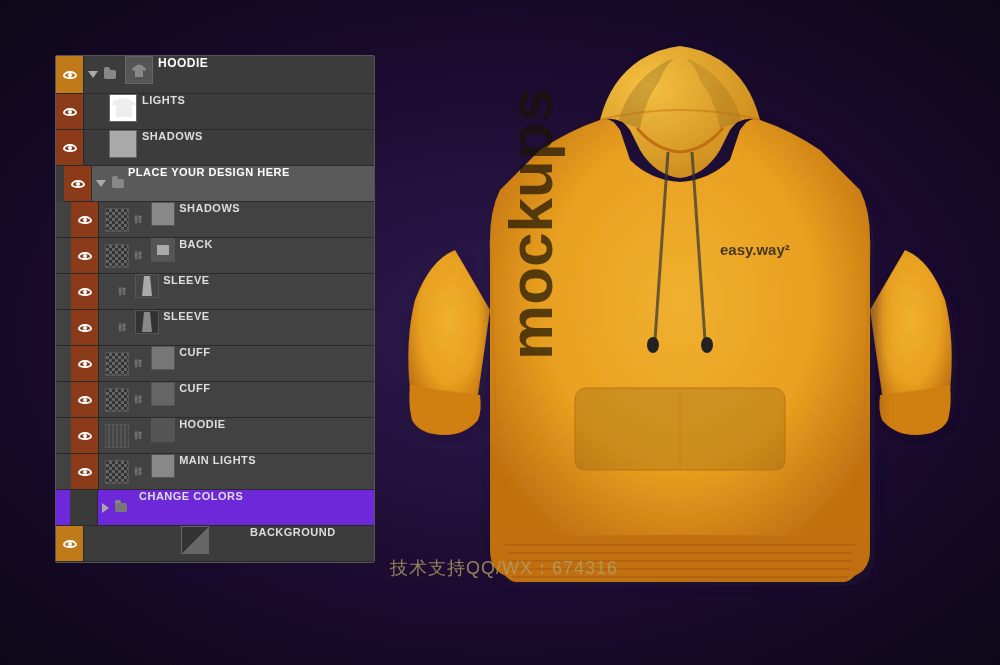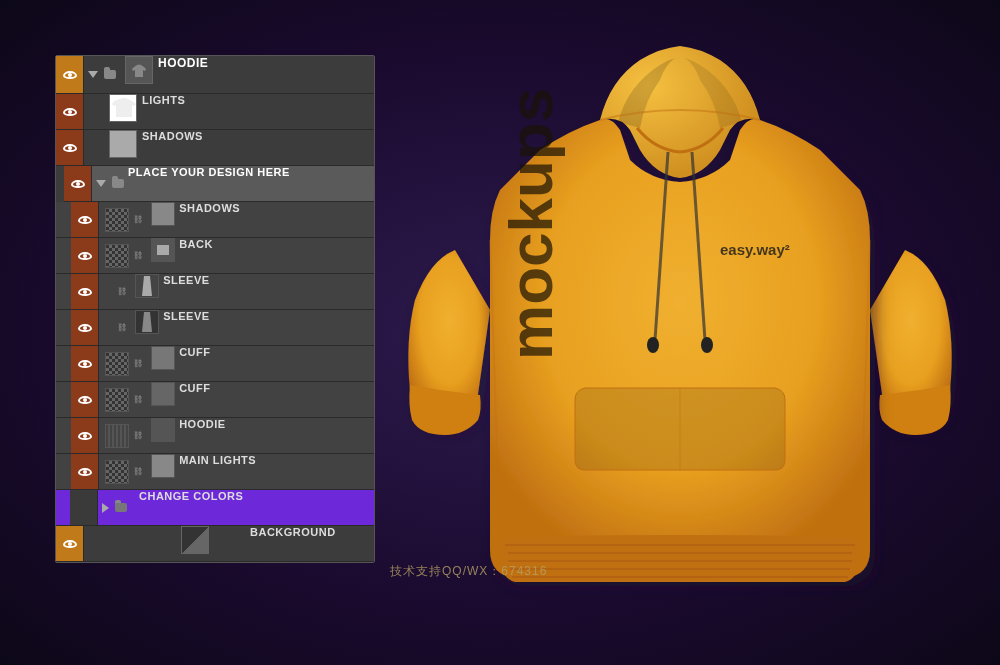--- a/index.html
+++ b/index.html
@@ -149,21 +149,21 @@
     .background-row {
       background: #3c3c3c;
       gap: 36px;
     }
 
     
     .watermark {
       position: absolute;
       bottom: 85px;
       left: 390px;
-      font-size: 12px;
+      font-size: 18px;
       color: rgba(180, 160, 100, 0.8);
       letter-spacing: 1px;
       margin-top: 8px;
     }
 
     
     .tri-down {
       width: 0;
       height: 0;
       border-left: 5px solid transparent;

